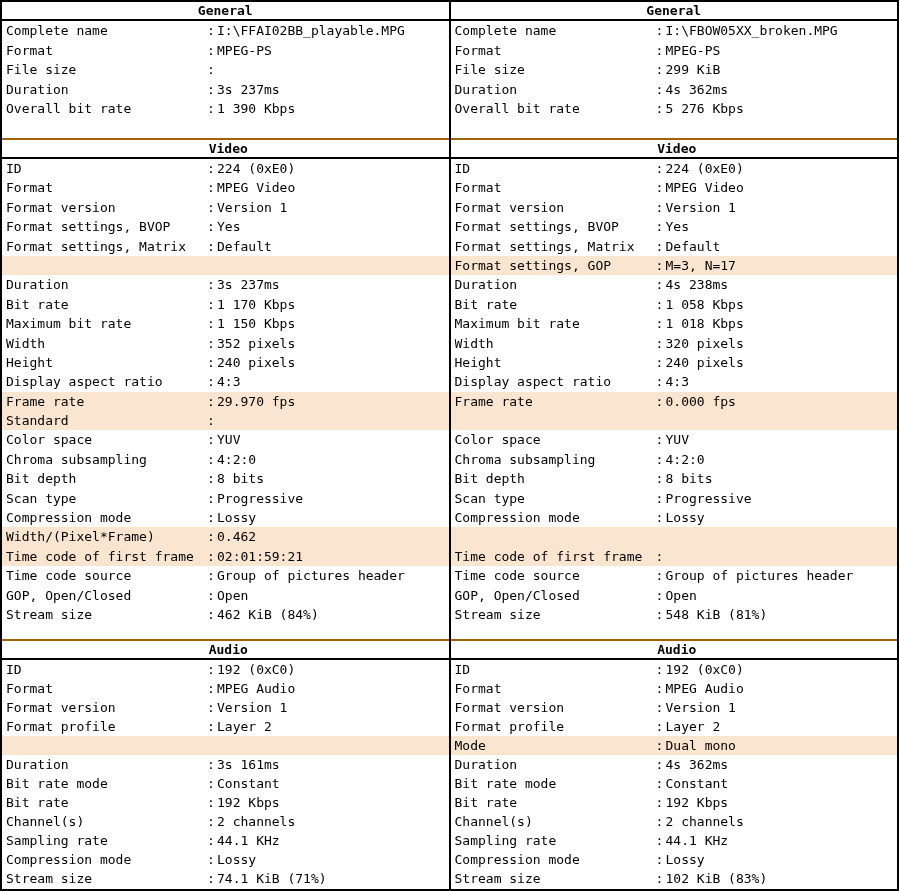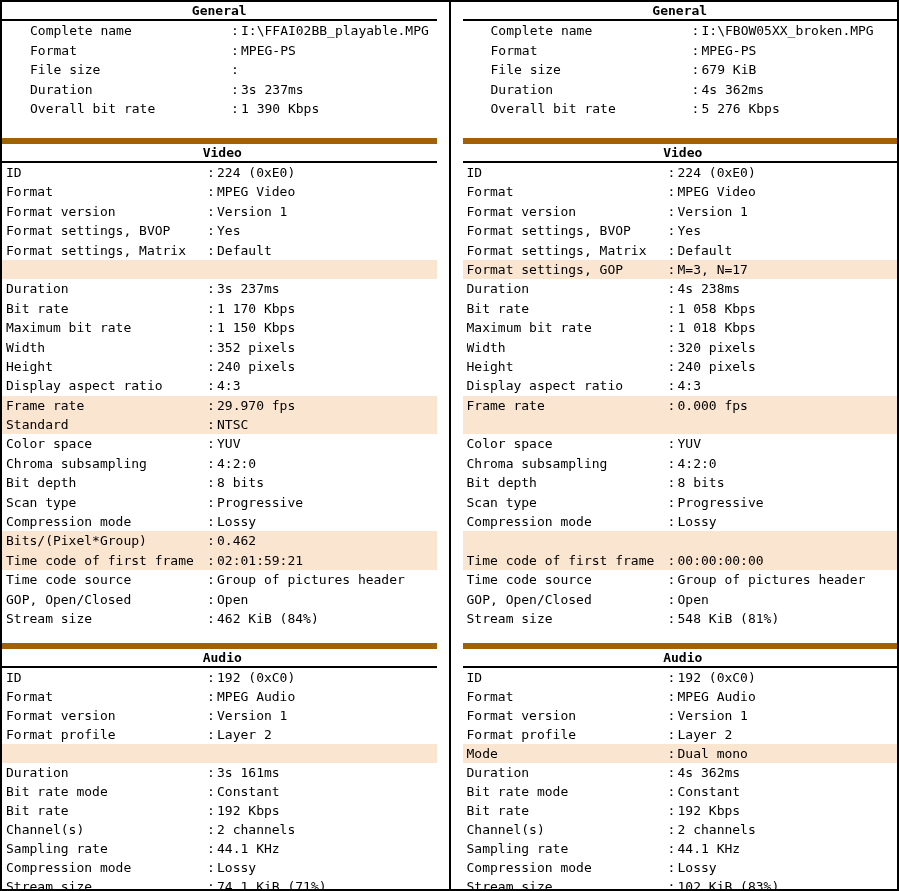--- a/index.html
+++ b/index.html
@@ -11,21 +11,20 @@
     width: 899px;
     height: 891px;
     box-sizing: border-box;
     border: 2px solid #000000;
     display: flex;
     background: #ffffff;
     font-family: "DejaVu Sans Mono", "Liberation Mono", monospace;
     font-size: 13px;
     color: #000000;
     overflow: hidden;
-    gap: 12px;
   }
   .pane {
     flex: 1 1 0;
     min-width: 0;
     display: flex;
     flex-direction: column;
     overflow: hidden;
   }
   .pane-divider {
     width: 2px;
@@ -36,25 +35,25 @@
   .section-header {
     height: 17px;
     line-height: 17px;
     text-align: center;
     font-weight: bold;
     border-bottom: 2px solid #000000;
     flex: 0 0 auto;
     white-space: nowrap;
   }
   .section:not(:first-child) .section-header {
-    border-top: 6px solid #a16207;
+    border-top: 2px solid #a16207;
     padding-left: 6px;
   }
   .section-body { flex: 0 0 auto; }
-  .sec-general .section-body { padding-bottom: 19.5px; margin-left: 24px; }
+  .sec-general .section-body { padding-bottom: 19.5px; }
   .sec-general .row { height: 19.5px; line-height: 19.5px; }
   .sec-video   .section-body { padding-bottom: 14.4px; }
   .sec-video   .row { height: 19.4px; line-height: 19.4px; }
   .sec-audio   .section-body { padding-bottom: 0; }
   .sec-audio   .row { height: 19.05px; line-height: 19.05px; }
   .row {
     display: flex;
     padding-left: 4px;
     white-space: nowrap;
     overflow: hidden;
@@ -162,21 +161,20 @@
             <span class="row-value">4:3</span>
           </div>
           <div class="row hl">
             <span class="row-label">Frame rate</span>
             <span class="row-sep">:</span>
             <span class="row-value">29.970 fps</span>
           </div>
           <div class="row hl">
             <span class="row-label">Standard</span>
             <span class="row-sep">:</span>
-            <span class="row-value">NTSC</span>
           </div>
           <div class="row">
             <span class="row-label">Color space</span>
             <span class="row-sep">:</span>
             <span class="row-value">YUV</span>
           </div>
           <div class="row">
             <span class="row-label">Chroma subsampling</span>
             <span class="row-sep">:</span>
             <span class="row-value">4:2:0</span>
@@ -190,21 +188,21 @@
             <span class="row-label">Scan type</span>
             <span class="row-sep">:</span>
             <span class="row-value">Progressive</span>
           </div>
           <div class="row">
             <span class="row-label">Compression mode</span>
             <span class="row-sep">:</span>
             <span class="row-value">Lossy</span>
           </div>
           <div class="row hl">
-            <span class="row-label">Bits/(Pixel*Group)</span>
+            <span class="row-label">Width/(Pixel*Frame)</span>
             <span class="row-sep">:</span>
             <span class="row-value">0.462</span>
           </div>
           <div class="row hl">
             <span class="row-label">Time code of first frame</span>
             <span class="row-sep">:</span>
             <span class="row-value">02:01:59:21</span>
           </div>
           <div class="row">
             <span class="row-label">Time code source</span>
@@ -296,21 +294,21 @@
             <span class="row-value">I:\FBOW05XX_broken.MPG</span>
           </div>
           <div class="row">
             <span class="row-label">Format</span>
             <span class="row-sep">:</span>
             <span class="row-value">MPEG-PS</span>
           </div>
           <div class="row">
             <span class="row-label">File size</span>
             <span class="row-sep">:</span>
-            <span class="row-value">679 KiB</span>
+            <span class="row-value">299 KiB</span>
           </div>
           <div class="row">
             <span class="row-label">Duration</span>
             <span class="row-sep">:</span>
             <span class="row-value">4s 362ms</span>
           </div>
           <div class="row">
             <span class="row-label">Overall bit rate</span>
             <span class="row-sep">:</span>
             <span class="row-value">5 276 Kbps</span>
@@ -408,21 +406,20 @@
           </div>
           <div class="row">
             <span class="row-label">Compression mode</span>
             <span class="row-sep">:</span>
             <span class="row-value">Lossy</span>
           </div>
           <div class="row hl"></div>
           <div class="row hl">
             <span class="row-label">Time code of first frame</span>
             <span class="row-sep">:</span>
-            <span class="row-value">00:00:00:00</span>
           </div>
           <div class="row">
             <span class="row-label">Time code source</span>
             <span class="row-sep">:</span>
             <span class="row-value">Group of pictures header</span>
           </div>
           <div class="row">
             <span class="row-label">GOP, Open/Closed</span>
             <span class="row-sep">:</span>
             <span class="row-value">Open</span>

